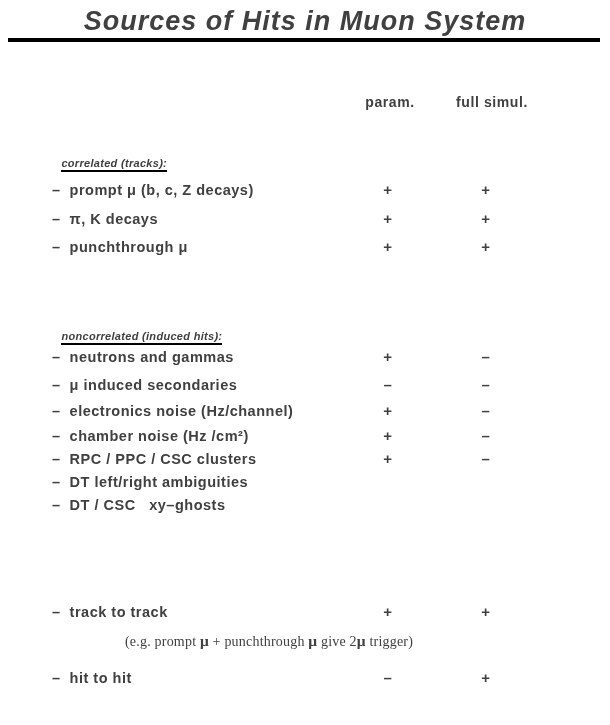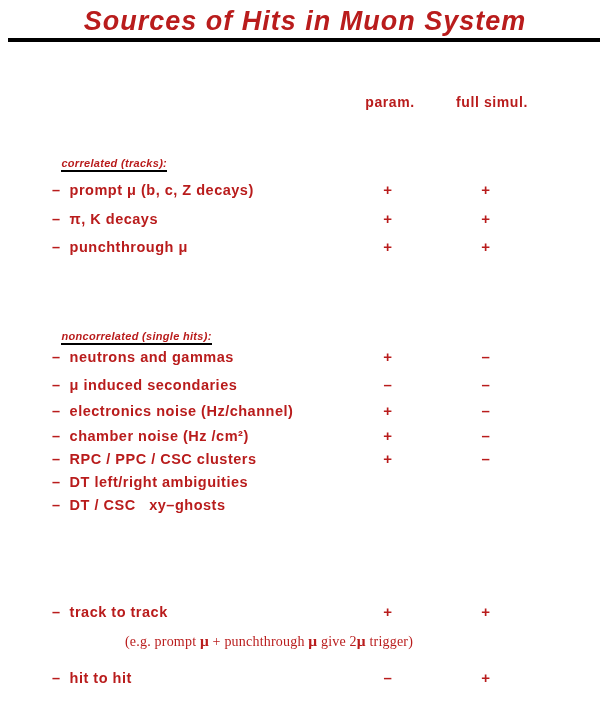--- a/index.html
+++ b/index.html
@@ -1,21 +1,21 @@
 <!DOCTYPE html>
 <html><head>
 <meta charset="utf-8">
 <style>
   html, body { margin: 0; padding: 0; background: #ffffff; }
   .page {
     position: relative;
     width: 610px;
     height: 725px;
     background: #ffffff;
-    color: #b91c1c;
+    color: #404040;
     font-family: "Liberation Sans", "DejaVu Sans", sans-serif;
     overflow: hidden;
   }
   .title {
     position: absolute;
     top: 6px; left: 0;
     width: 100%;
     margin: 0;
     text-align: center;
     font-size: 27px;
@@ -124,21 +124,21 @@
     <span class="mark m1">+</span>
     <span class="mark m2">+</span>
   </div>
   <div class="row" style="top:238px">
     <span class="lbl">–  punchthrough μ</span>
     <span class="mark m1">+</span>
     <span class="mark m2">+</span>
   </div>
 
   <div class="section-heading" style="top:311px">
-    <span class="u">noncorrelated (single hits):</span>
+    <span class="u">noncorrelated (induced hits):</span>
   </div>
 
   <div class="row" style="top:348px">
     <span class="lbl">–  neutrons and gammas</span>
     <span class="mark m1">+</span>
     <span class="mark m2">–</span>
   </div>
   <div class="row" style="top:376px">
     <span class="lbl">–  μ induced secondaries</span>
     <span class="mark m1">–</span>

